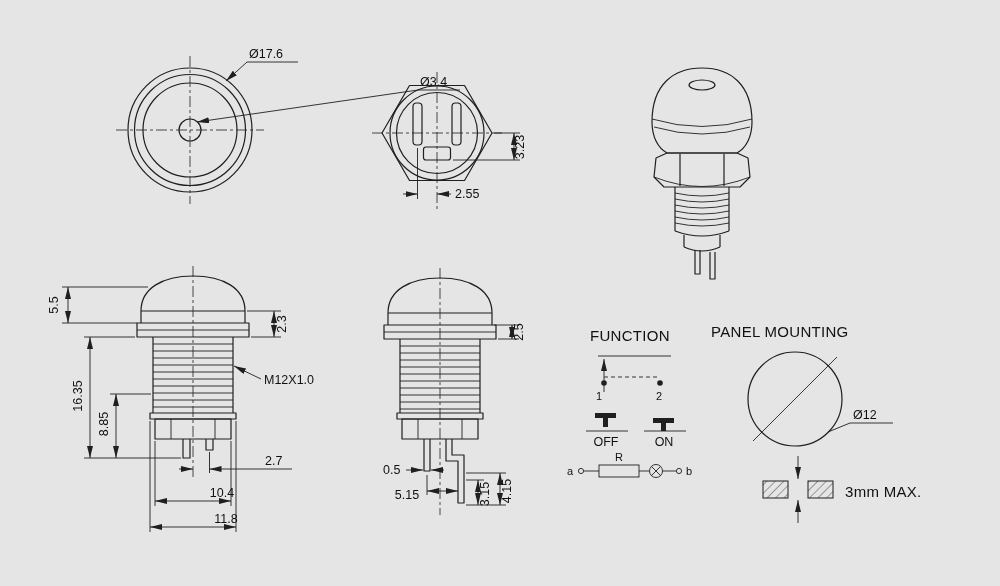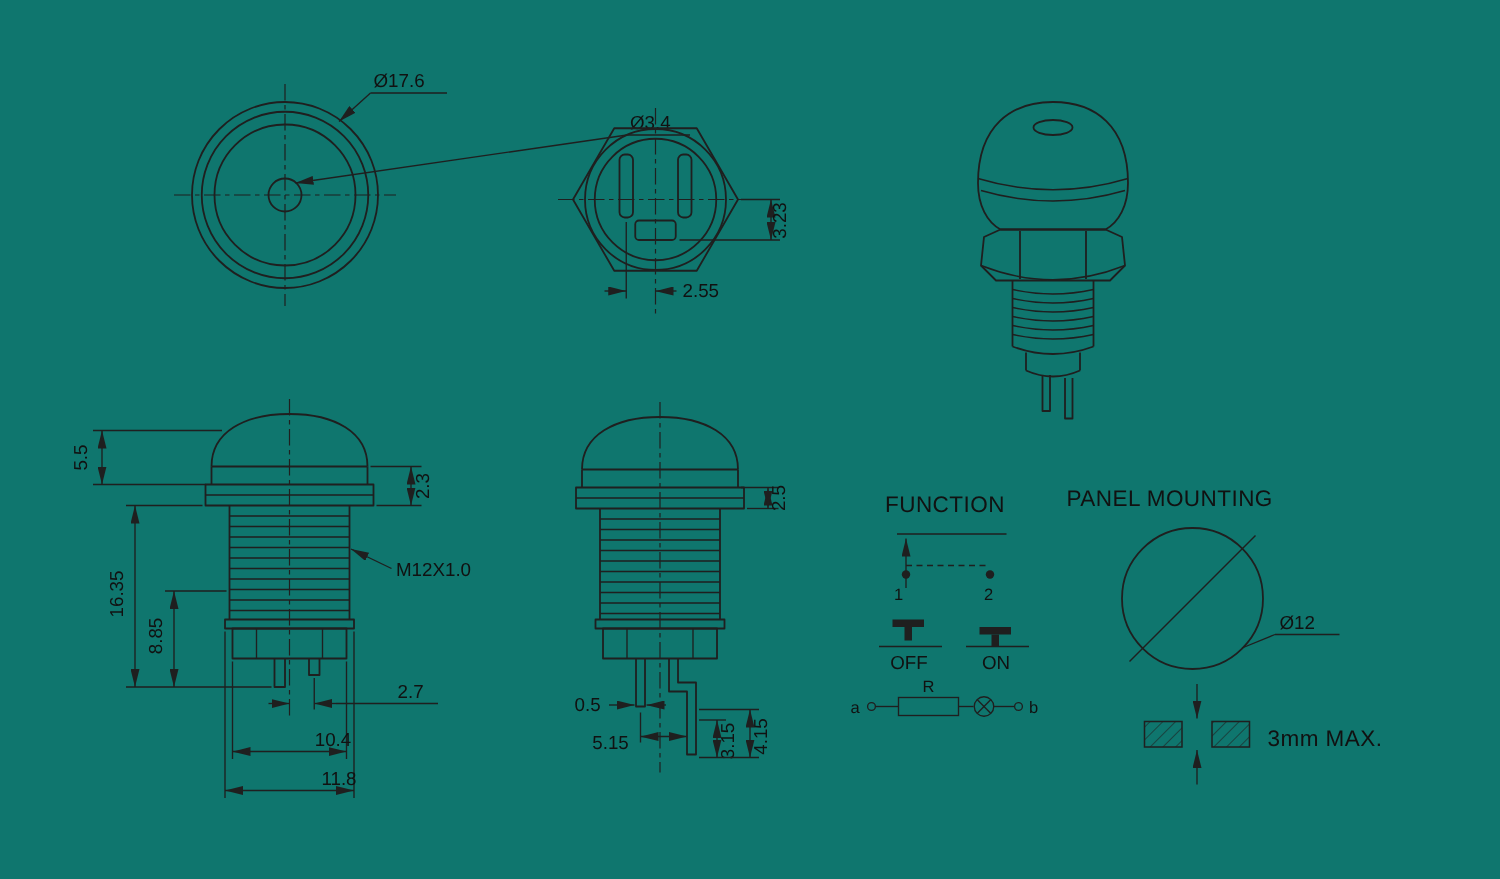--- a/index.html
+++ b/index.html
@@ -1,16 +1,16 @@
 <!DOCTYPE html>
 <html><head>
 <meta charset="utf-8">
 <style>
   html,body{margin:0;padding:0;background:#fff;}
-  .stage{width:1000px;height:586px;position:relative;background:#0f766e;
+  .stage{width:1000px;height:586px;position:relative;background:#e5e5e5;
          font-family:"Liberation Sans",sans-serif;overflow:hidden;}
   svg{display:block;}
   .o{fill:none;stroke:#1f1f1f;stroke-width:1.2;stroke-linejoin:round;}
   .d{fill:none;stroke:#1f1f1f;stroke-width:0.9;}
   .cl{fill:none;stroke:#1f1f1f;stroke-width:0.8;stroke-dasharray:11 3 3 3;}
   .dash{stroke-dasharray:4 3;}
   .f{fill:#1f1f1f;stroke:none;}
   .txt{font:12.5px "Liberation Sans",sans-serif;fill:#111;}
   .sm{font-size:11px;}
   .ttl{font:15px "Liberation Sans",sans-serif;fill:#111;letter-spacing:.3px;}

